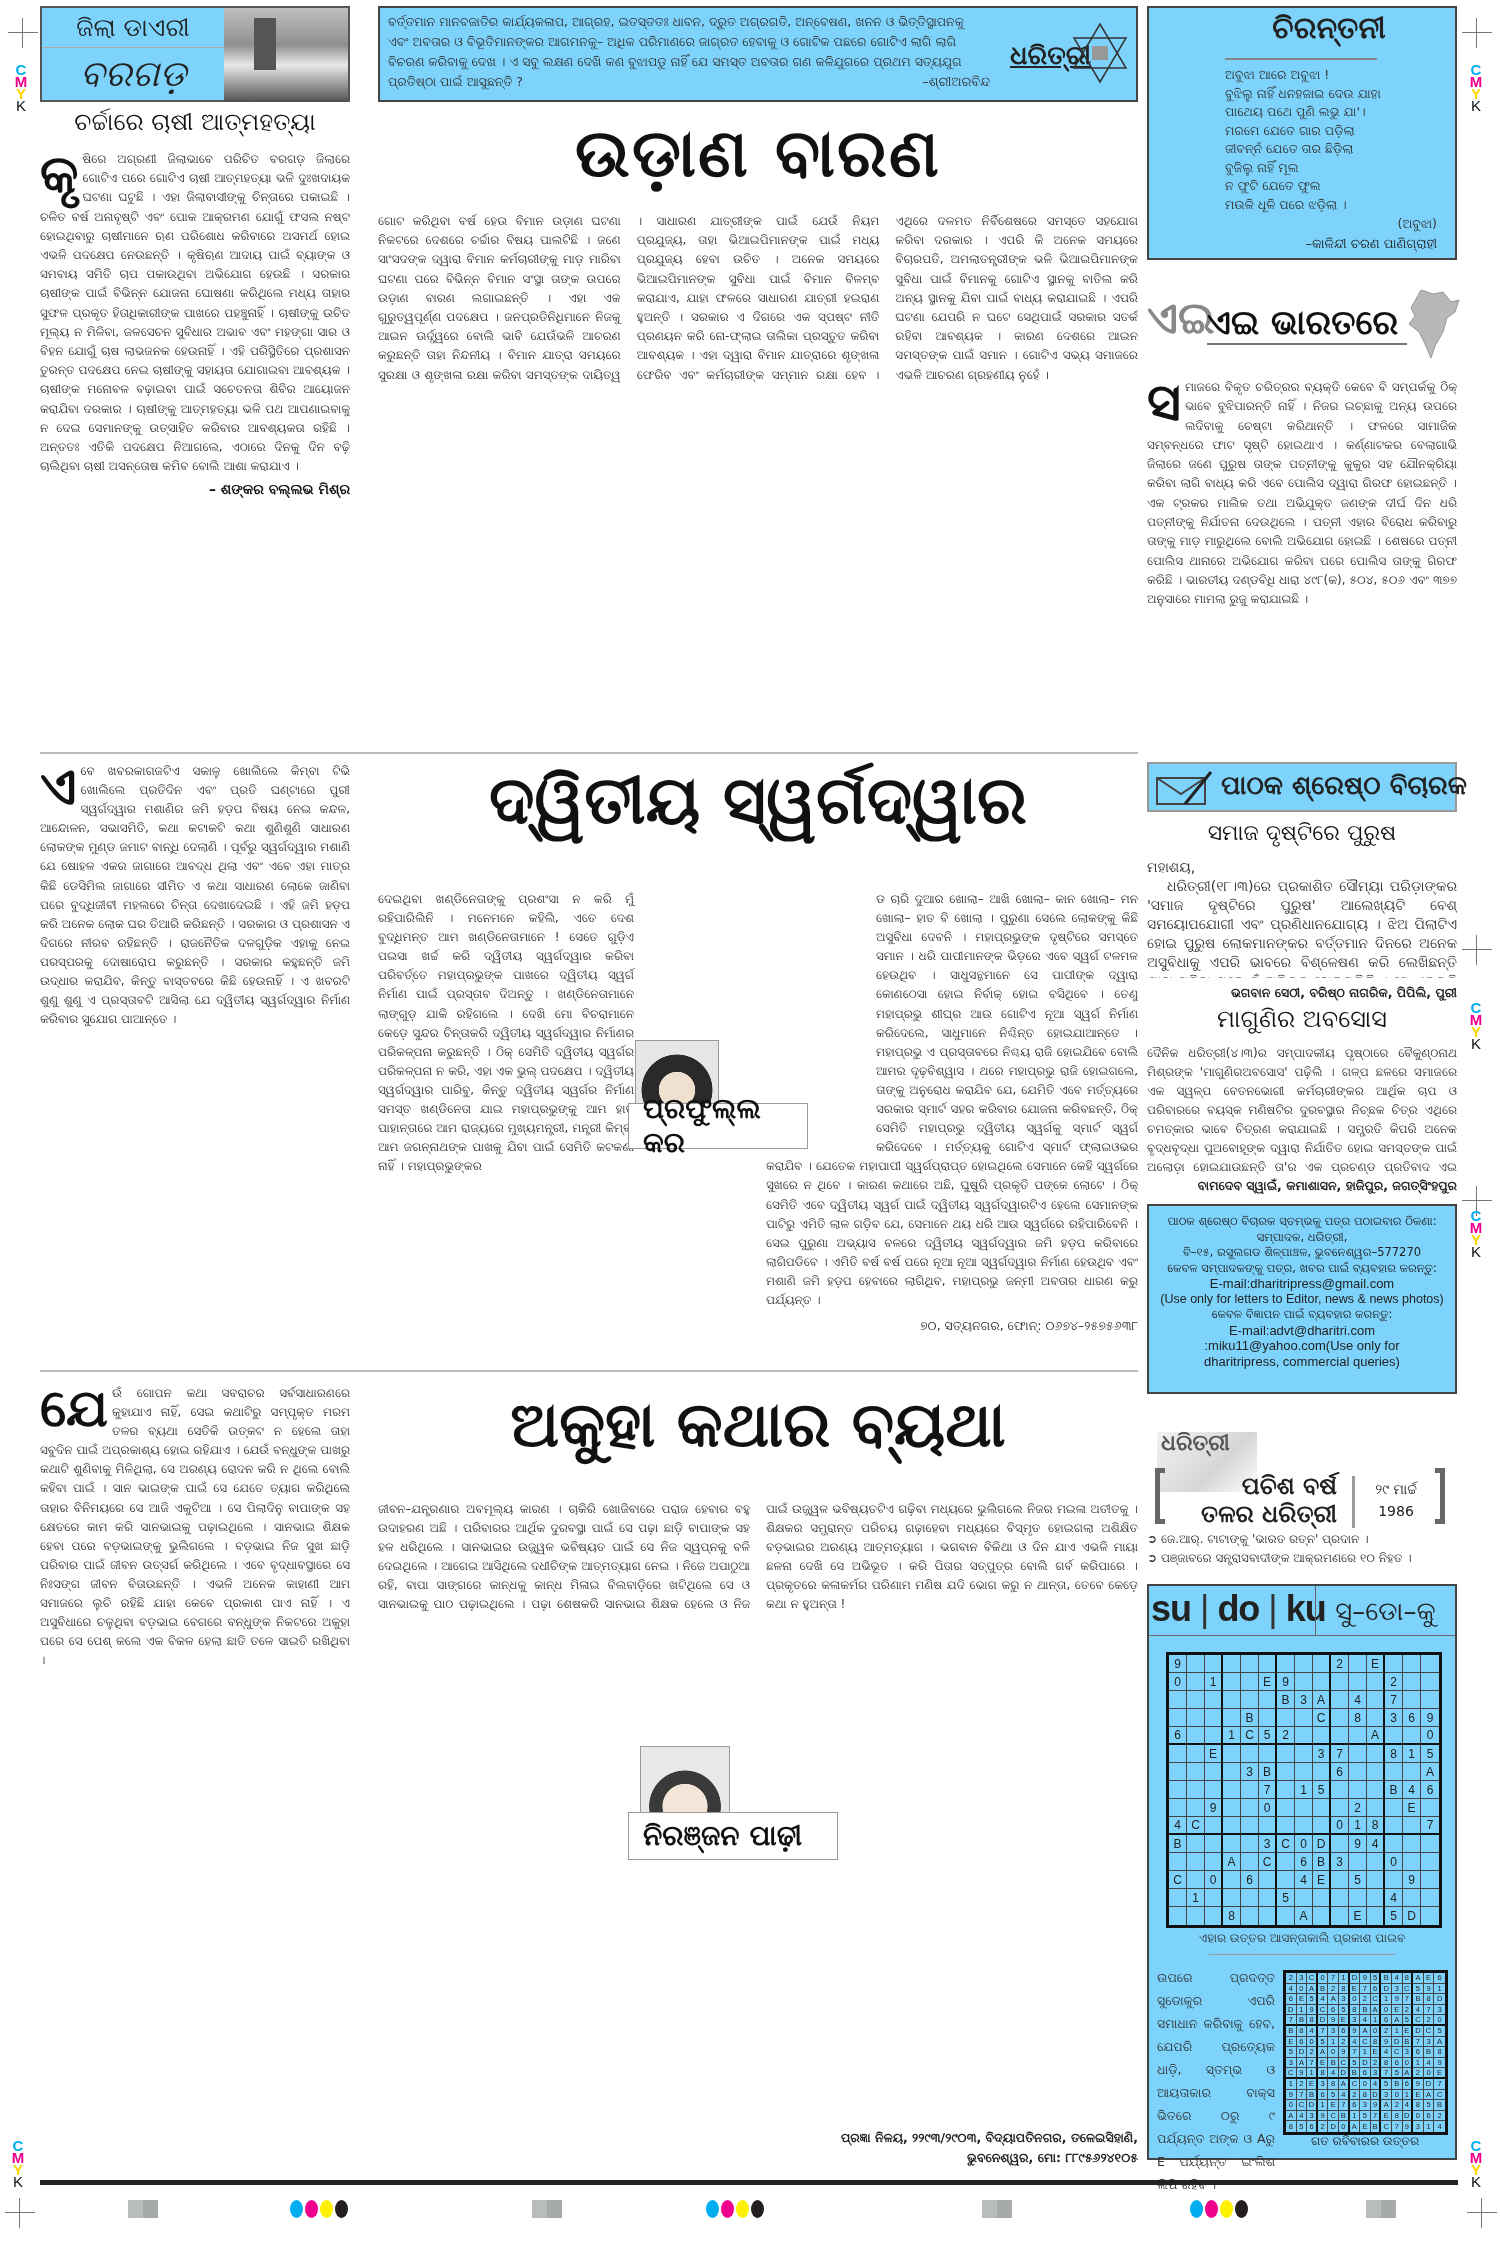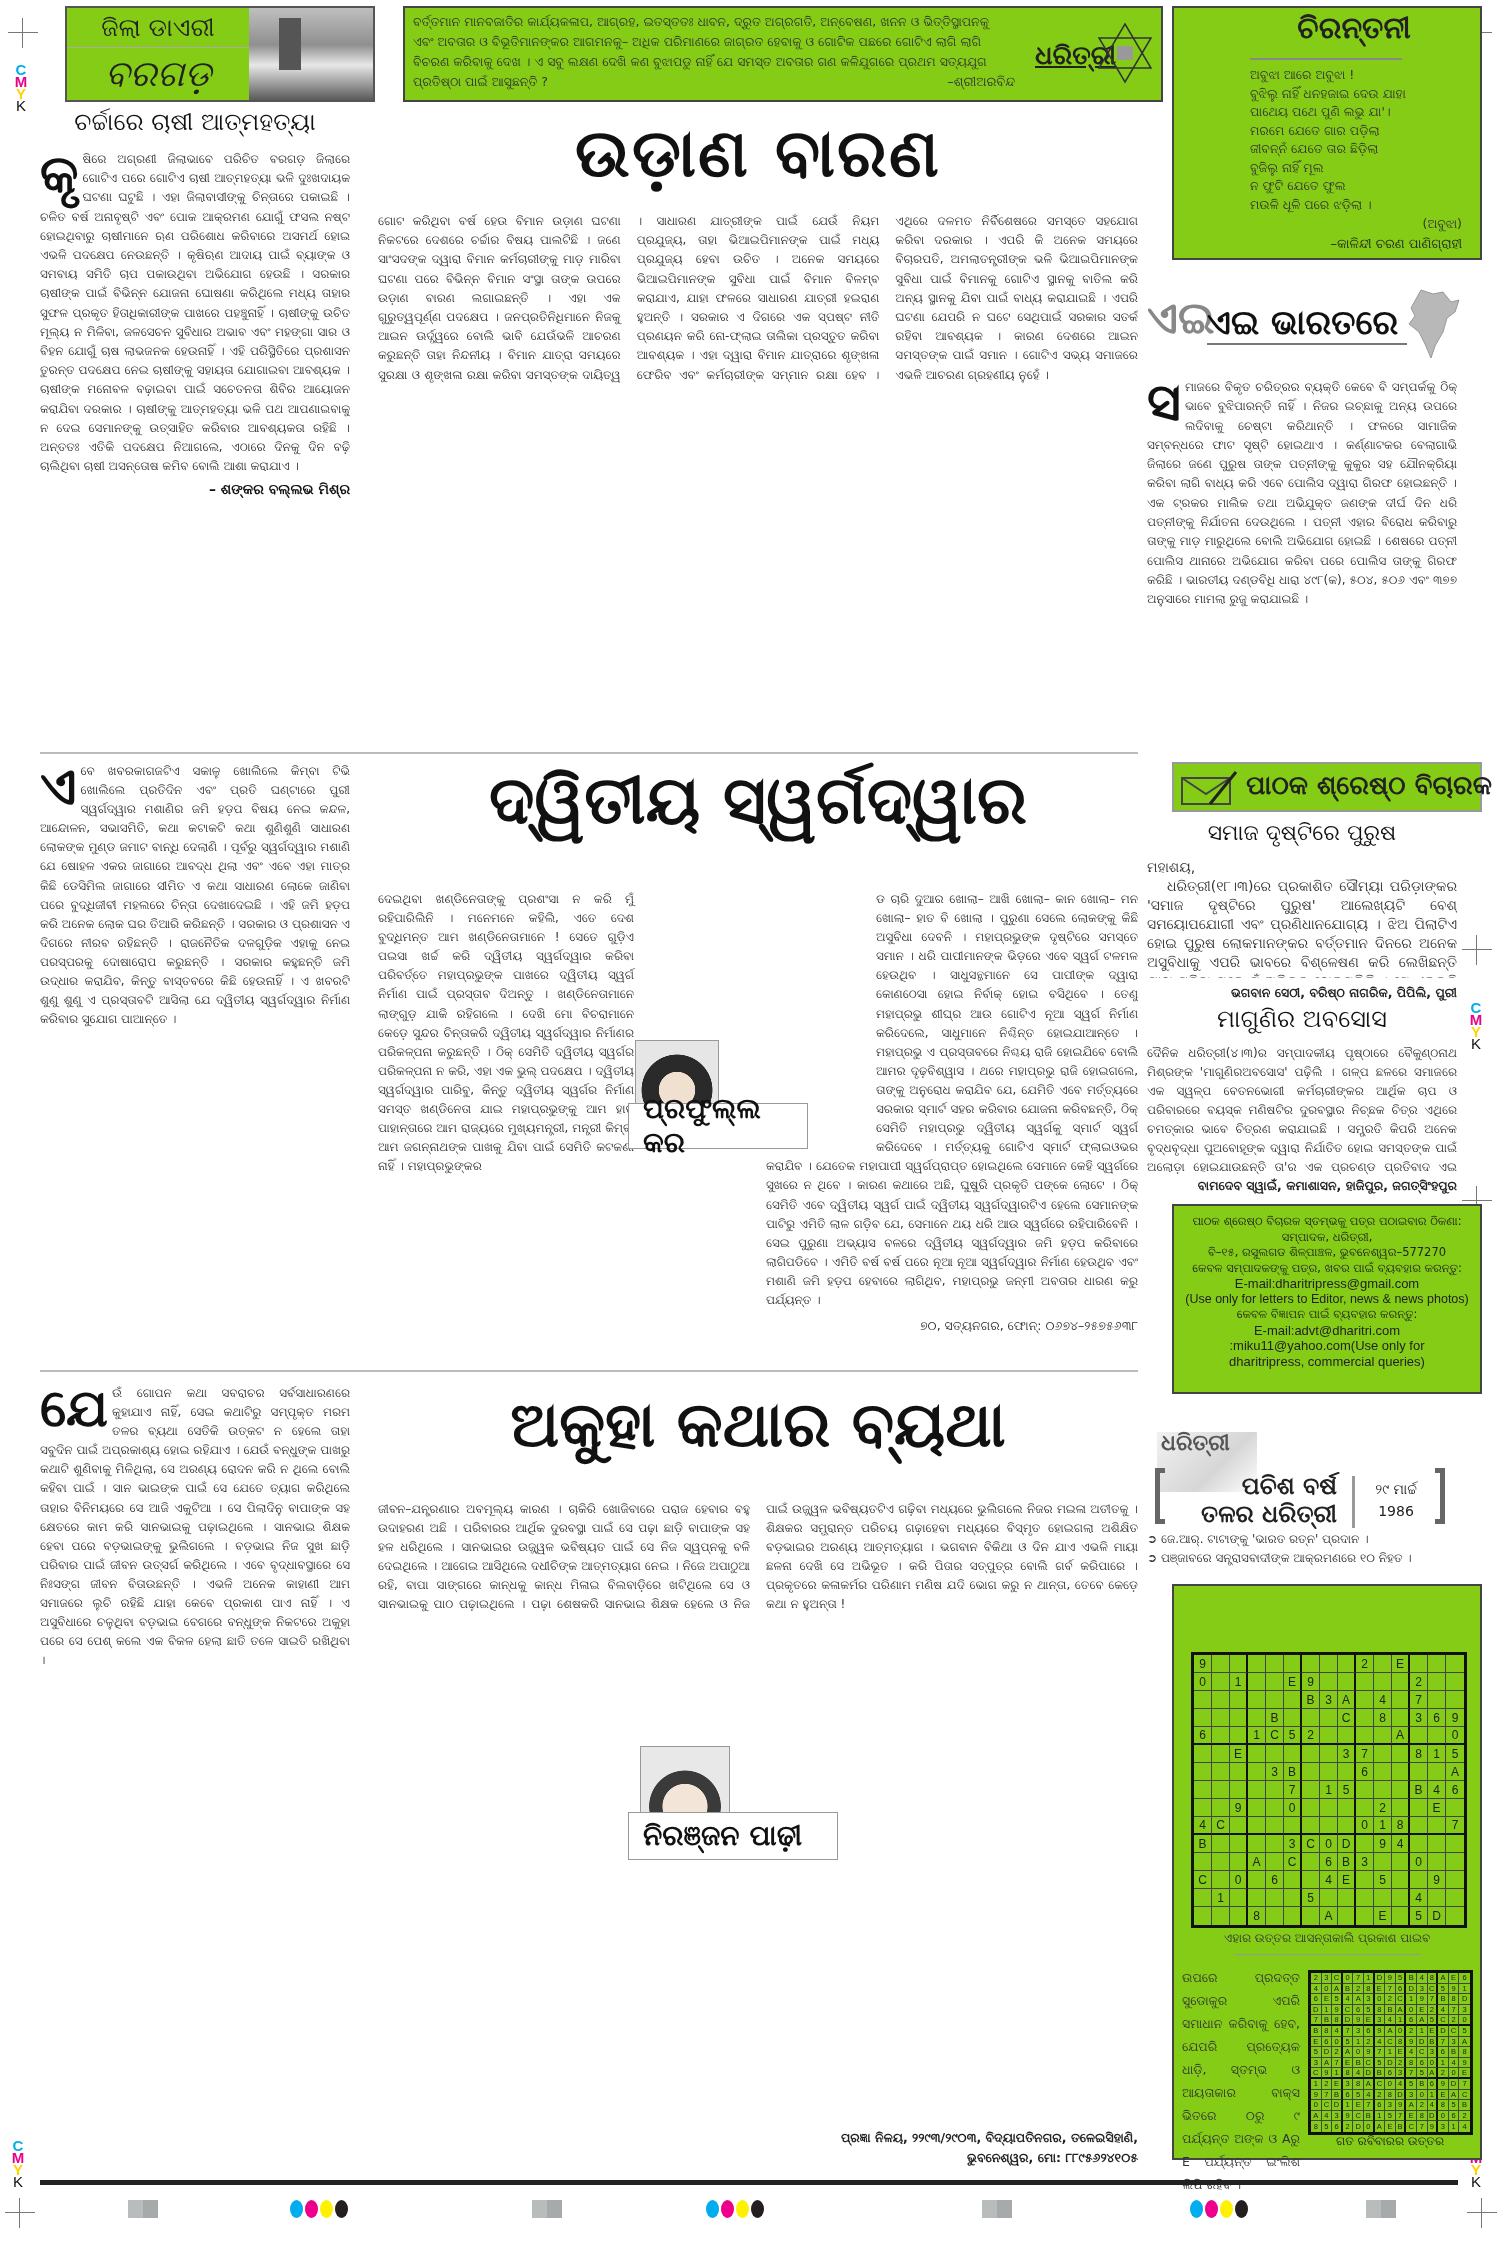--- a/index.html
+++ b/index.html
@@ -3,21 +3,21 @@
 <meta charset="utf-8">
 <style>
   * { box-sizing: border-box; margin: 0; padding: 0; }
   html, body { width: 1500px; height: 2264px; background: #fff; overflow: hidden; }
   body { position: relative; font-family: "DejaVu Sans", sans-serif; color: #222; }
   .abs { position: absolute; }
   .txt { font-size: 13px; line-height: 19.5px; text-align: justify; color: #333; }
   .col { position: absolute; overflow: hidden; }
   .hl { position: absolute; text-align: center; color: #111; font-family: "DejaVu Sans", sans-serif; white-space: nowrap; }
   .rule { position: absolute; background: #bbb; height: 2px; }
-  .box { position: absolute; border: 2px solid #444; background: #84cc16; margin-left: 25px; }
+  .box { position: absolute; border: 2px solid #444; background: #7dd3fc; }
   .cmyk { position: absolute; width: 20px; text-align: center; font-family: "Liberation Sans", sans-serif; font-size: 15px; line-height: 12px; font-weight: bold; }
   .cmyk .c { color: #00aeef; } .cmyk .m { color: #ec008c; } .cmyk .y { color: #ffd500; } .cmyk .k { color: #111; font-weight: normal; }
   .cross { position: absolute; width: 30px; height: 30px; }
   .cross::before { content: ""; position: absolute; left: 14px; top: 0; width: 1px; height: 30px; background: #777; }
   .cross::after { content: ""; position: absolute; top: 14px; left: 0; width: 30px; height: 1px; background: #777; }
   .dropcap { float: left; font-size: 52px; line-height: 44px; margin-right: 4px; margin-top: 2px; font-weight: bold; color: #111; }
   .byline { text-align: right; font-weight: bold; font-size: 14px; color: #111; margin-top: 4px; }
   .dots { position: absolute; display: flex; gap: 2px; }
   .dot { width: 13px; height: 18px; border-radius: 50%; }
   .graybar { position: absolute; width: 30px; height: 18px; background: linear-gradient(90deg,#b9bcbc 0 50%,#a7aaab 50% 100%); }
@@ -205,20 +205,26 @@
     <div>୨୯ ମାର୍ଚ୍ଚ</div>
     <div>1986</div>
   </div>
 </div>
 <div class="abs" style="left:1147px; top:1530px; width:310px; font-size:12px; line-height:19px; color:#333;">
   <div>➲ <span>ଜେ.ଆର୍. ଟାଟାଙ୍କୁ 'ଭାରତ ରତ୍ନ' ପ୍ରଦାନ ।</span></div>
   <div>➲ <span>ପଞ୍ଜାବରେ ସନ୍ତ୍ରାସବାଦୀଙ୍କ ଆକ୍ରମଣରେ ୧୦ ନିହତ ।</span></div>
 </div>
 
 <div class="box" style="left:1147px; top:1584px; width:310px; height:576px; border-width:2px;">
+  <div class="abs" style="left:0; top:0; width:306px; height:50px; border-bottom:1px solid #666;">
+    <div class="abs" style="left:2px; top:2px; font-family:'Liberation Sans',sans-serif; font-size:36px; font-weight:bold; letter-spacing:-1px; white-space:nowrap;">
+      <span>su</span><span style="font-weight:normal; color:#333;"> | </span><span>do</span><span style="font-weight:normal; color:#333;"> | </span><span>ku</span>
+    </div>
+    <div class="abs" style="left:166px; top:0; width:140px; height:50px; border-left:1px solid #666; font-size:26px; display:flex; align-items:center; justify-content:center;">ସୁ–ଡୋ–କୁ</div>
+  </div>
   <div id="sudoku-puzzle" class="sudoku-grid big-grid" style="left: 17px; top: 66px; grid-template-columns: repeat(15, 18px); transform: scale(1);">
       <div class="cell" style="width: 18px; height: 18px; font-size: 12px;">9</div>
       <div class="cell" style="width: 18px; height: 18px; font-size: 12px;"></div>
       <div class="cell" style="width: 18px; height: 18px; font-size: 12px; border-right: 2px solid rgb(17, 17, 17);"></div>
       <div class="cell" style="width: 18px; height: 18px; font-size: 12px;"></div>
       <div class="cell" style="width: 18px; height: 18px; font-size: 12px;"></div>
       <div class="cell" style="width: 18px; height: 18px; font-size: 12px; border-right: 2px solid rgb(17, 17, 17);"></div>
       <div class="cell" style="width: 18px; height: 18px; font-size: 12px;"></div>
       <div class="cell" style="width: 18px; height: 18px; font-size: 12px;"></div>
       <div class="cell" style="width: 18px; height: 18px; font-size: 12px; border-right: 2px solid rgb(17, 17, 17);"></div>

